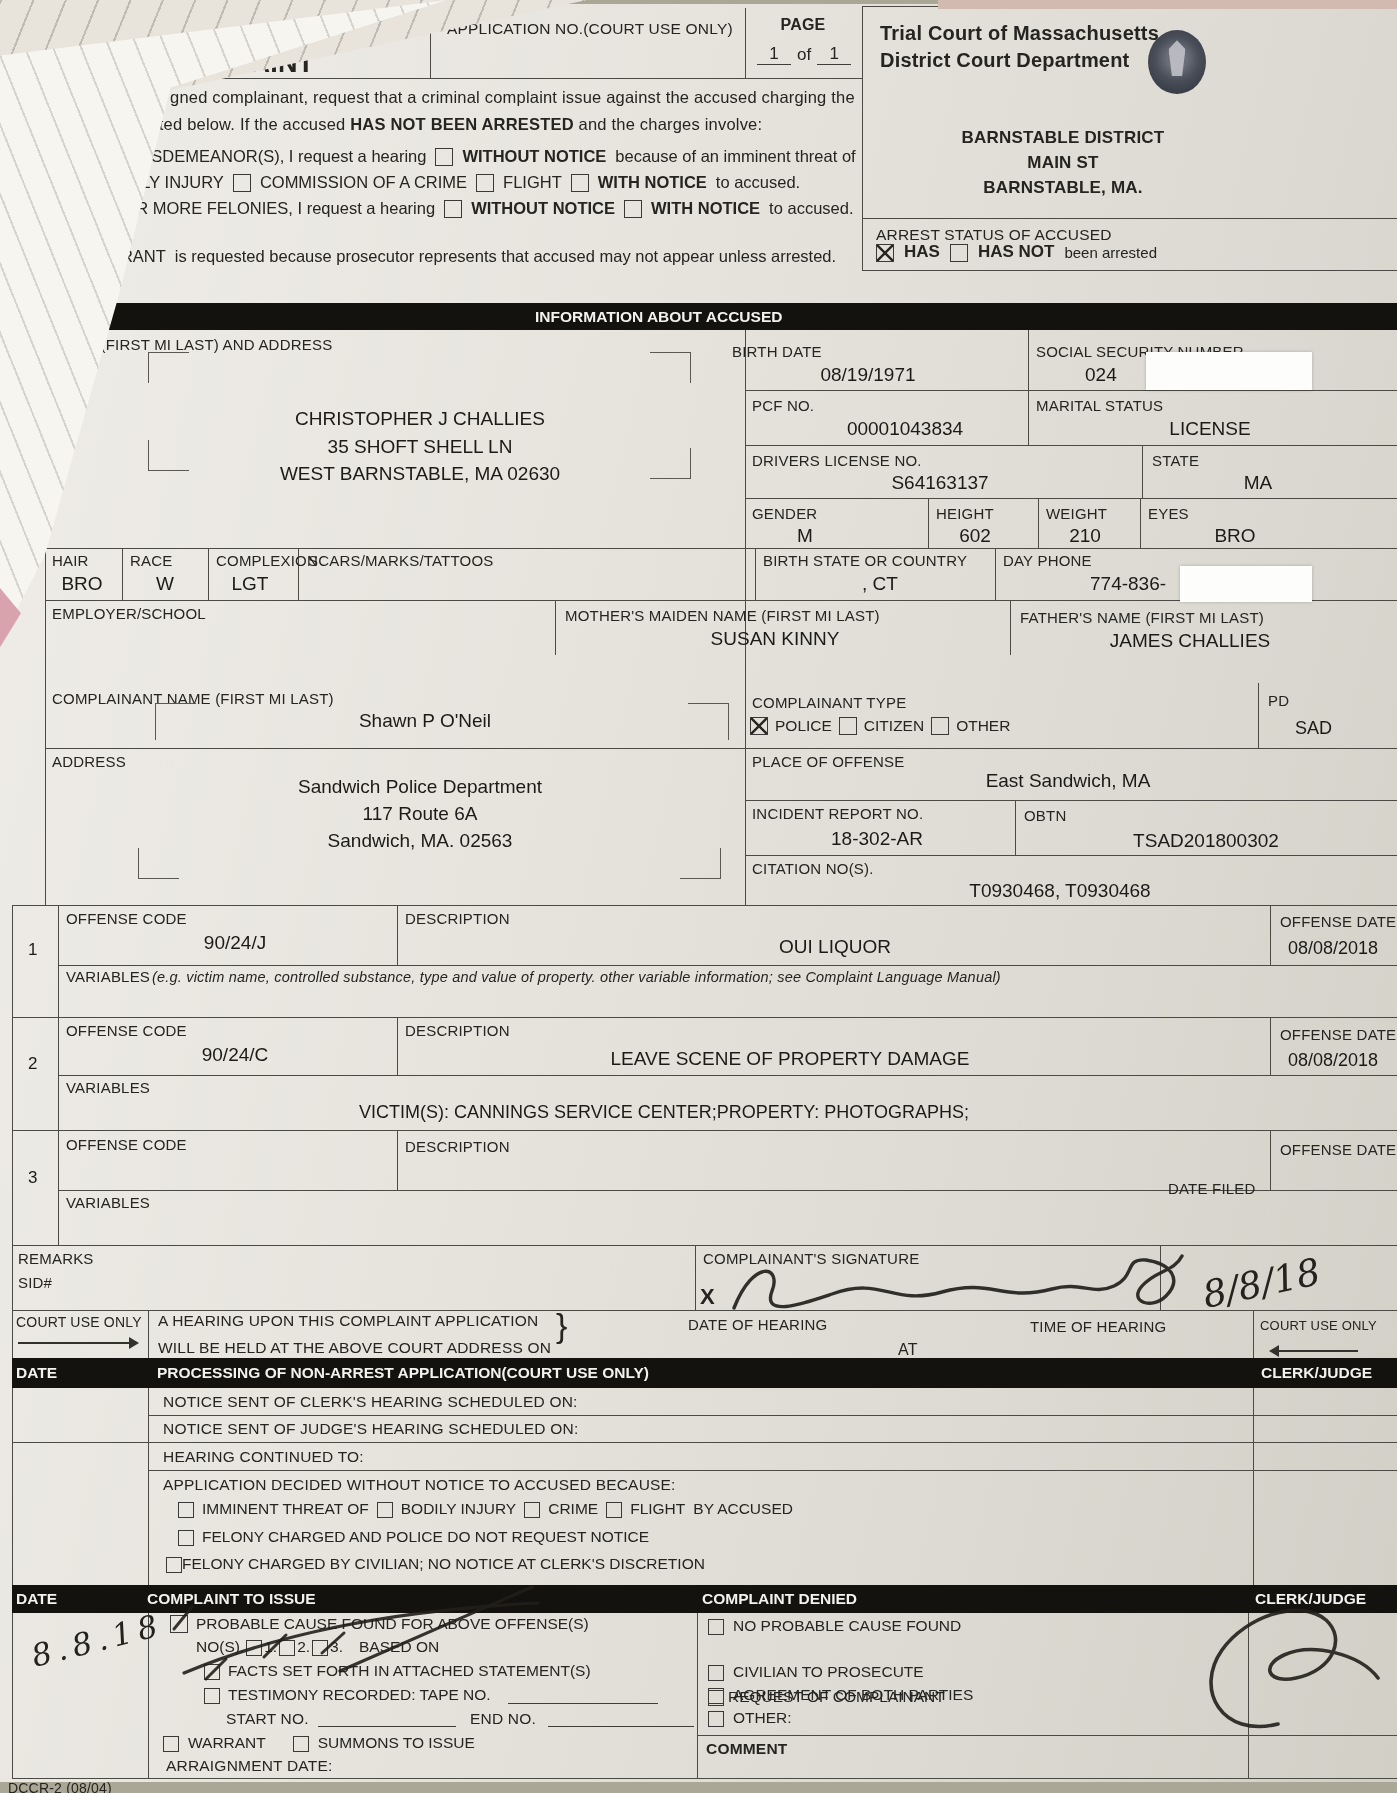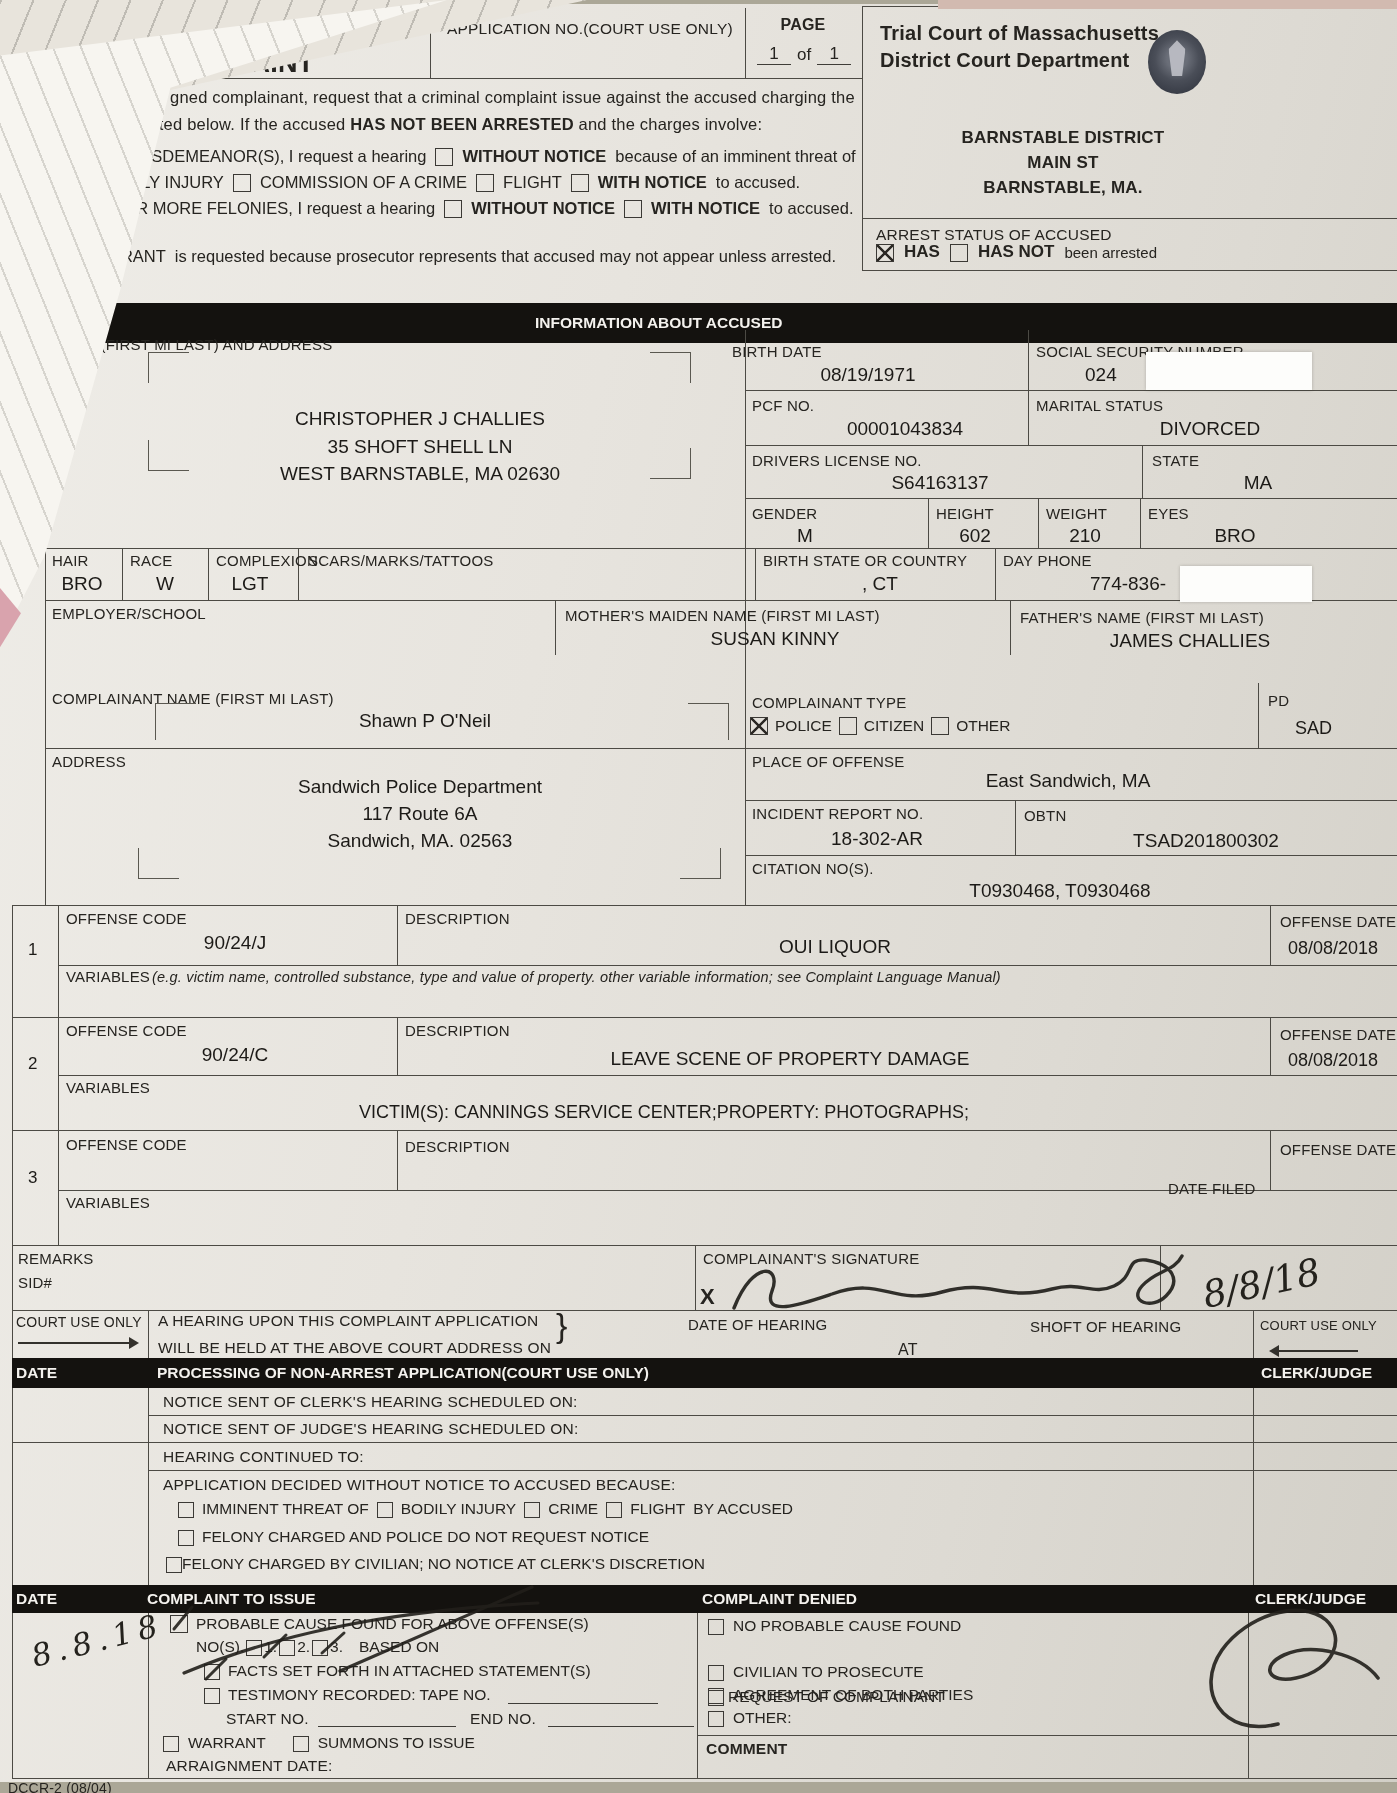--- a/index.html
+++ b/index.html
@@ -127,21 +127,21 @@
     <span class="cb"></span>
     <span class="b">WITH NOTICE</span>
     <span>to accused.</span>
   </div>
   <div class="flexrow" style="left:56px;top:247px">
     <span class="cb"></span>
     <span>WARRANT</span>
     <span>is requested because prosecutor represents that accused may not appear unless arrested.</span>
   </div>
 
-  <div class="bar" style="left:45px;top:303px;width:1352px;height:40px">
+  <div class="bar" style="left:45px;top:303px;width:1352px;height:27px">
     <span style="left:490px">INFORMATION ABOUT ACCUSED</span>
   </div>
 
   <div class="lbl" style="left:52px;top:336px">NAME (FIRST MI LAST) AND ADDRESS</div>
   <div class="bracket br-tl" style="left:148px;top:352px"></div>
   <div class="bracket br-tr" style="left:650px;top:352px"></div>
   <div class="bracket br-bl" style="left:148px;top:440px"></div>
   <div class="bracket br-br" style="left:650px;top:448px"></div>
   <div class="val c" style="left:420px;top:408px">CHRISTOPHER J CHALLIES</div>
   <div class="val c" style="left:420px;top:436px">35 SHOFT SHELL LN</div>
@@ -159,21 +159,21 @@
 
   <div class="lbl" style="left:732px;top:343px">BIRTH DATE</div>
   <div class="val c" style="left:868px;top:364px">08/19/1971</div>
   <div class="lbl" style="left:1036px;top:343px">SOCIAL SECURITY NUMBER</div>
   <div class="val" style="left:1085px;top:364px">024</div>
   <div class="redact" style="left:1146px;top:352px;width:166px;height:38px"></div>
 
   <div class="lbl" style="left:752px;top:397px">PCF NO.</div>
   <div class="val c" style="left:905px;top:418px">00001043834</div>
   <div class="lbl" style="left:1036px;top:397px">MARITAL STATUS</div>
-  <div class="val c" style="left:1210px;top:418px">DIVORCED</div>
+  <div class="val c" style="left:1210px;top:418px">LICENSE</div>
 
   <div class="lbl" style="left:752px;top:452px">DRIVERS LICENSE NO.</div>
   <div class="val c" style="left:940px;top:472px">S64163137</div>
   <div class="lbl" style="left:1152px;top:452px">STATE</div>
   <div class="val c" style="left:1258px;top:472px">MA</div>
 
   <div class="lbl" style="left:752px;top:505px">GENDER</div>
   <div class="val c" style="left:805px;top:525px">M</div>
   <div class="lbl" style="left:936px;top:505px">HEIGHT</div>
   <div class="val c" style="left:975px;top:525px">602</div>
@@ -307,21 +307,21 @@
   <div class="ln" style="left:12px;top:1310px;width:1385px;height:1.4px"></div>
   <div class="ln" style="left:148px;top:1310px;width:1.4px;height:275px"></div>
   <div class="ln" style="left:1253px;top:1310px;width:1.4px;height:275px"></div>
   <div class="lbl" style="left:16px;top:1314px;font-size:14px">COURT USE ONLY</div>
   <div class="arrow right" style="left:18px;top:1342px;width:112px"></div>
   <div class="lbl" style="left:158px;top:1312px;font-size:15.5px">A HEARING UPON THIS COMPLAINT APPLICATION</div>
   <div class="lbl" style="left:158px;top:1339px;font-size:15.5px">WILL BE HELD AT THE ABOVE COURT ADDRESS ON</div>
   <div class="lbl" style="left:556px;top:1306px;font-size:34px;font-weight:400">}</div>
   <div class="lbl" style="left:688px;top:1316px">DATE OF HEARING</div>
   <div class="lbl" style="left:898px;top:1341px;font-size:16px">AT</div>
-  <div class="lbl" style="left:1030px;top:1318px">SHOFT OF HEARING</div>
+  <div class="lbl" style="left:1030px;top:1318px">TIME OF HEARING</div>
   <div class="lbl" style="left:1260px;top:1318px;font-size:13px">COURT USE ONLY</div>
   <div class="arrow left" style="left:1278px;top:1350px;width:80px"></div>
 
   <div class="bar" style="left:12px;top:1358px;width:1385px;height:30px">
     <span style="left:4px">DATE</span>
     <span style="left:145px">PROCESSING OF NON-ARREST APPLICATION(COURT USE ONLY)</span>
     <span style="left:1249px">CLERK/JUDGE</span>
   </div>
   <div class="lbl" style="left:163px;top:1393px;font-size:15.5px">NOTICE SENT OF CLERK'S HEARING SCHEDULED ON:</div>
   <div class="ln" style="left:148px;top:1415px;width:1249px;height:1.4px"></div>

